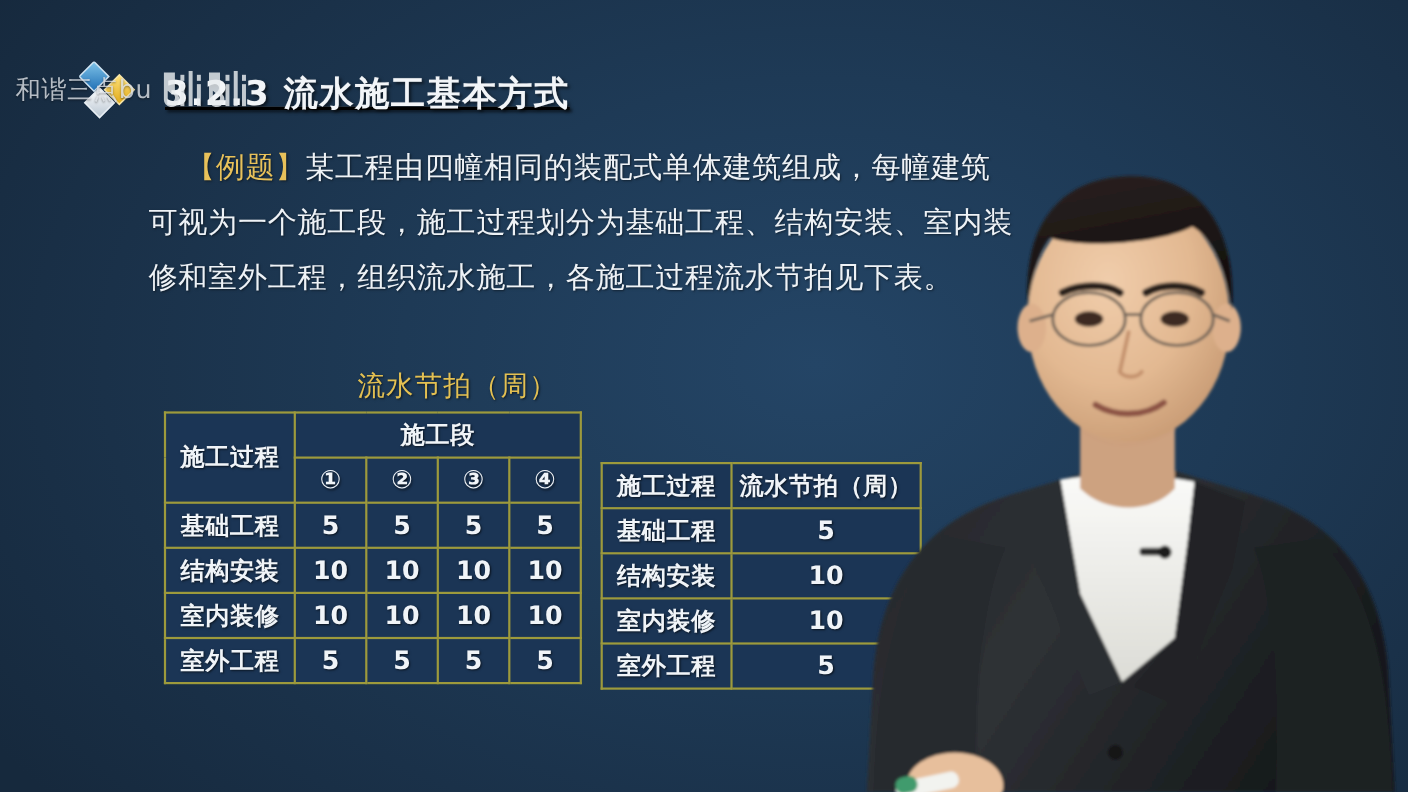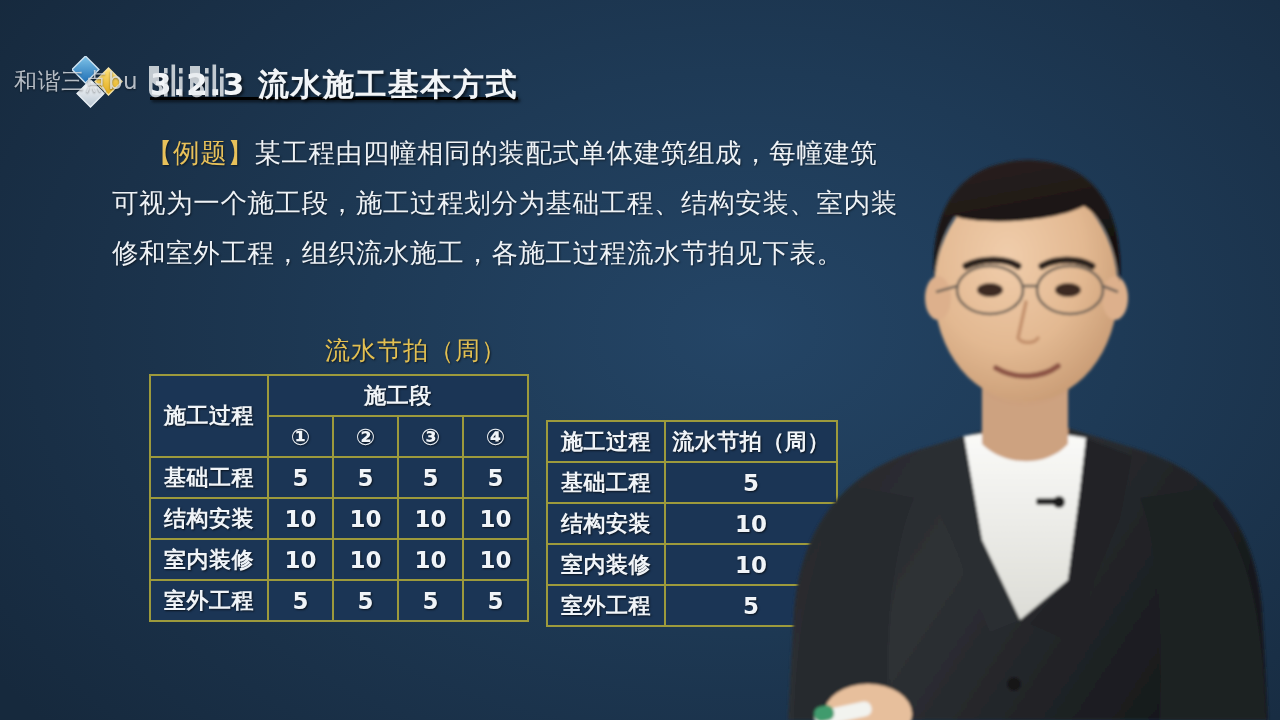--- a/index.html
+++ b/index.html
@@ -37,21 +37,21 @@
   #title-text {
     font-size:31px; font-weight:bold; color:#f2f5f8;
     letter-spacing:1.5px;
     text-shadow:2px 2px 3px rgba(0,0,0,.6), 0 0 1px rgba(255,255,255,.4);
     white-space:nowrap;
     font-family:"DejaVu Sans",sans-serif;
   }
 
   
   #body-text {
-    position:absolute; left:112px; top:128px; width:790px;
+    position:absolute; left:135px; top:128px; width:790px;
     font-size:26.5px; line-height:50px; color:#eef2f6;
     letter-spacing:.6px;
     text-shadow:1px 1px 2px rgba(0,0,0,.5);
     z-index:20;
     font-family:"DejaVu Sans",sans-serif;
   }
   #body-text .indent { display:inline-block; width:34px; }
   .gold { color:#e8c15a; }
 
   

